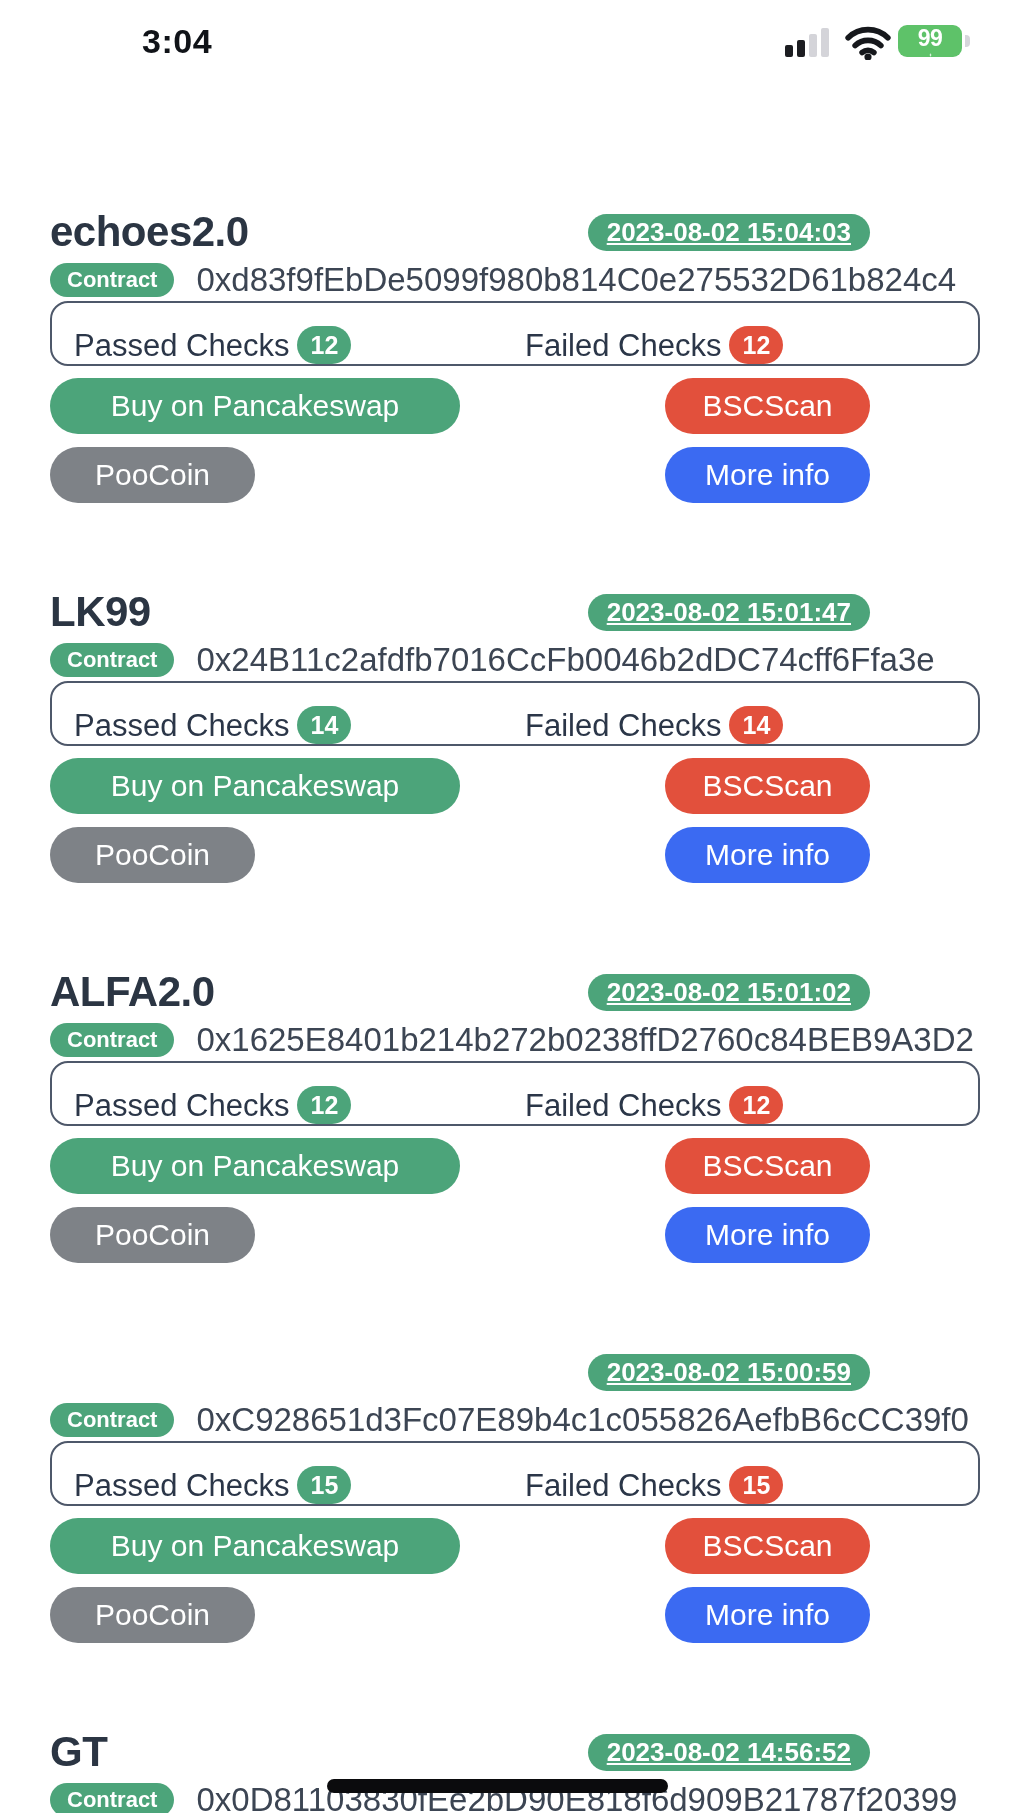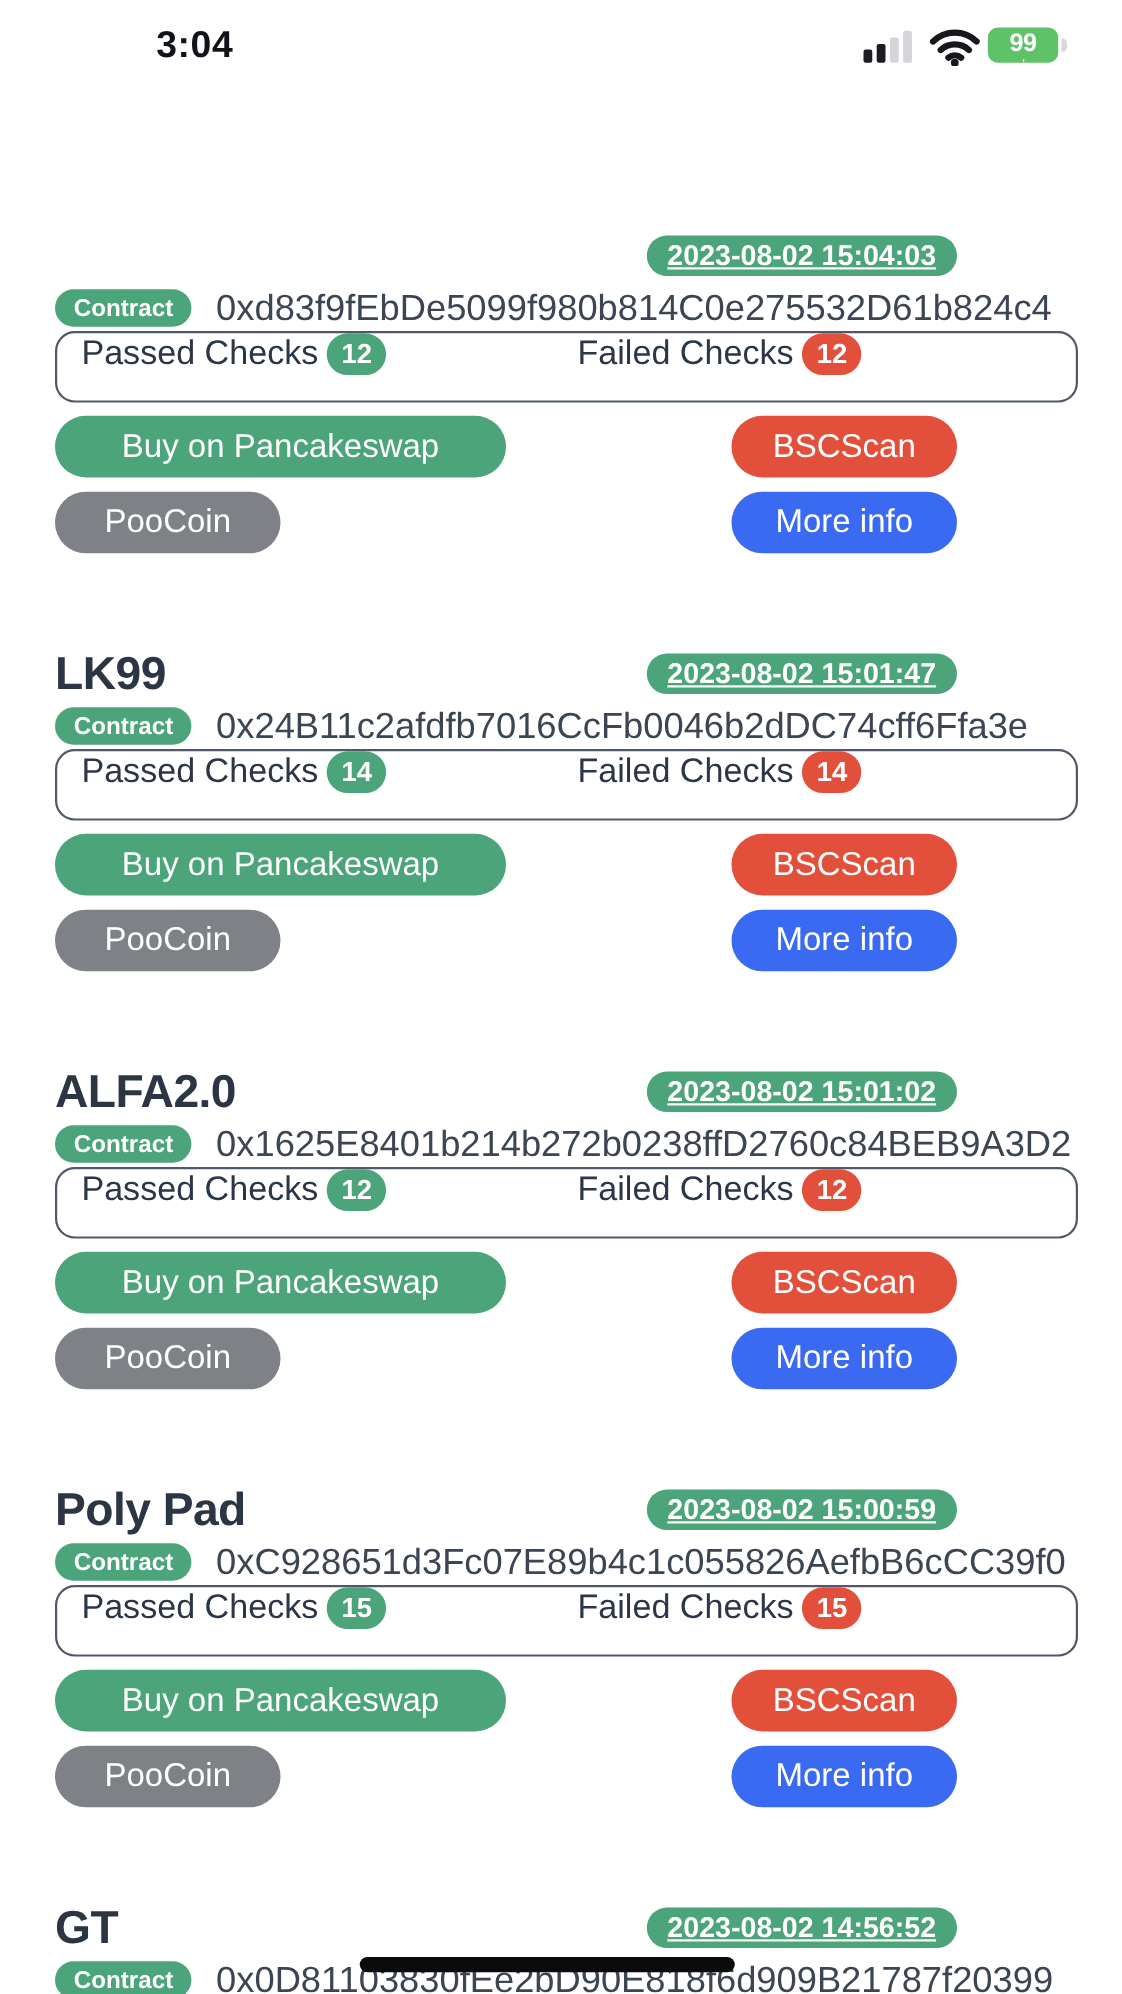--- a/index.html
+++ b/index.html
@@ -30,21 +30,21 @@
     font-size:42px;font-weight:700;color:#2b3543;letter-spacing:-.5px;white-space:nowrap;}
   .ts-badge{position:absolute;top:6px;right:110px;height:37px;line-height:37px;
     padding:0 19px;border-radius:19px;background:var(--green);
     color:#fff;font-size:26px;font-weight:700;white-space:nowrap;text-decoration:underline;}
   .contract-row{position:absolute;left:0;top:55px;height:34px;width:930px;display:flex;align-items:center;}
   .contract-badge{height:34px;line-height:34px;padding:0 17px;border-radius:17px;
     background:var(--green);color:#fff;font-size:22px;font-weight:700;}
   .address{margin-left:22px;font-size:33px;color:#3c4553;white-space:nowrap;}
   .checks-box{position:absolute;left:0;top:93px;width:926px;height:61px;
     border:2px solid #4e586a;border-radius:18px;background:#fff;}
-  .check-group{position:absolute;top:0;height:61px;display:flex;align-items:flex-start;}
+  .check-group{position:absolute;top:0;height:61px;display:flex;align-items:flex-end;}
   .check-group.passed{left:22px;}
   .check-group.failed{left:473px;}
   .check-label{font-size:31px;color:#2b3648;white-space:nowrap;}
   .count-badge{margin-left:8px;min-width:54px;height:38px;border-radius:19px;
     display:inline-flex;align-items:center;justify-content:center;
     color:#fff;font-size:25px;font-weight:700;}
   .count-badge.green{background:var(--green);}
   .count-badge.red{background:var(--red);}
   .btn{position:absolute;height:56px;border:none;border-radius:28px;
     color:#fff;font-size:30px;font-family:inherit;cursor:pointer;padding:0;}
@@ -80,20 +80,21 @@
       <span class="pct">99</span>
       <svg width="11" height="18" viewBox="0 0 10 16">
         <polygon points="6.5,0 0.5,9 4.2,9 3.2,16 9.5,6.6 5.6,6.6" fill="#ffffff"></polygon>
       </svg>
     </span>
     <span class="batt-cap"></span>
   </span>
 </div>
 
   <section class="card" style="top: 208px;">
+    <h2 class="title">echoes2.0</h2>
     <span class="ts-badge">2023-08-02 15:04:03</span>
     <div class="contract-row">
       <span class="contract-badge">Contract</span>
       <span class="address">0xd83f9fEbDe5099f980b814C0e275532D61b824c4</span>
     </div>
     <div class="checks-box">
       <div class="check-group passed">
         <span class="check-label">Passed Checks</span>
         <span class="count-badge green">12</span>
       </div>
@@ -148,21 +149,20 @@
         <span class="count-badge red">12</span>
       </div>
     </div>
     <button class="btn green buy">Buy on Pancakeswap</button>
     <button class="btn red bscscan">BSCScan</button>
     <button class="btn gray poocoin">PooCoin</button>
     <button class="btn blue more">More info</button>
   </section>
 
   <section class="card" style="top: 1348px;">
-    <h2 class="title">Poly Pad</h2>
     <span class="ts-badge">2023-08-02 15:00:59</span>
     <div class="contract-row">
       <span class="contract-badge">Contract</span>
       <span class="address">0xC928651d3Fc07E89b4c1c055826AefbB6cCC39f0</span>
     </div>
     <div class="checks-box">
       <div class="check-group passed">
         <span class="check-label">Passed Checks</span>
         <span class="count-badge green">15</span>
       </div>

